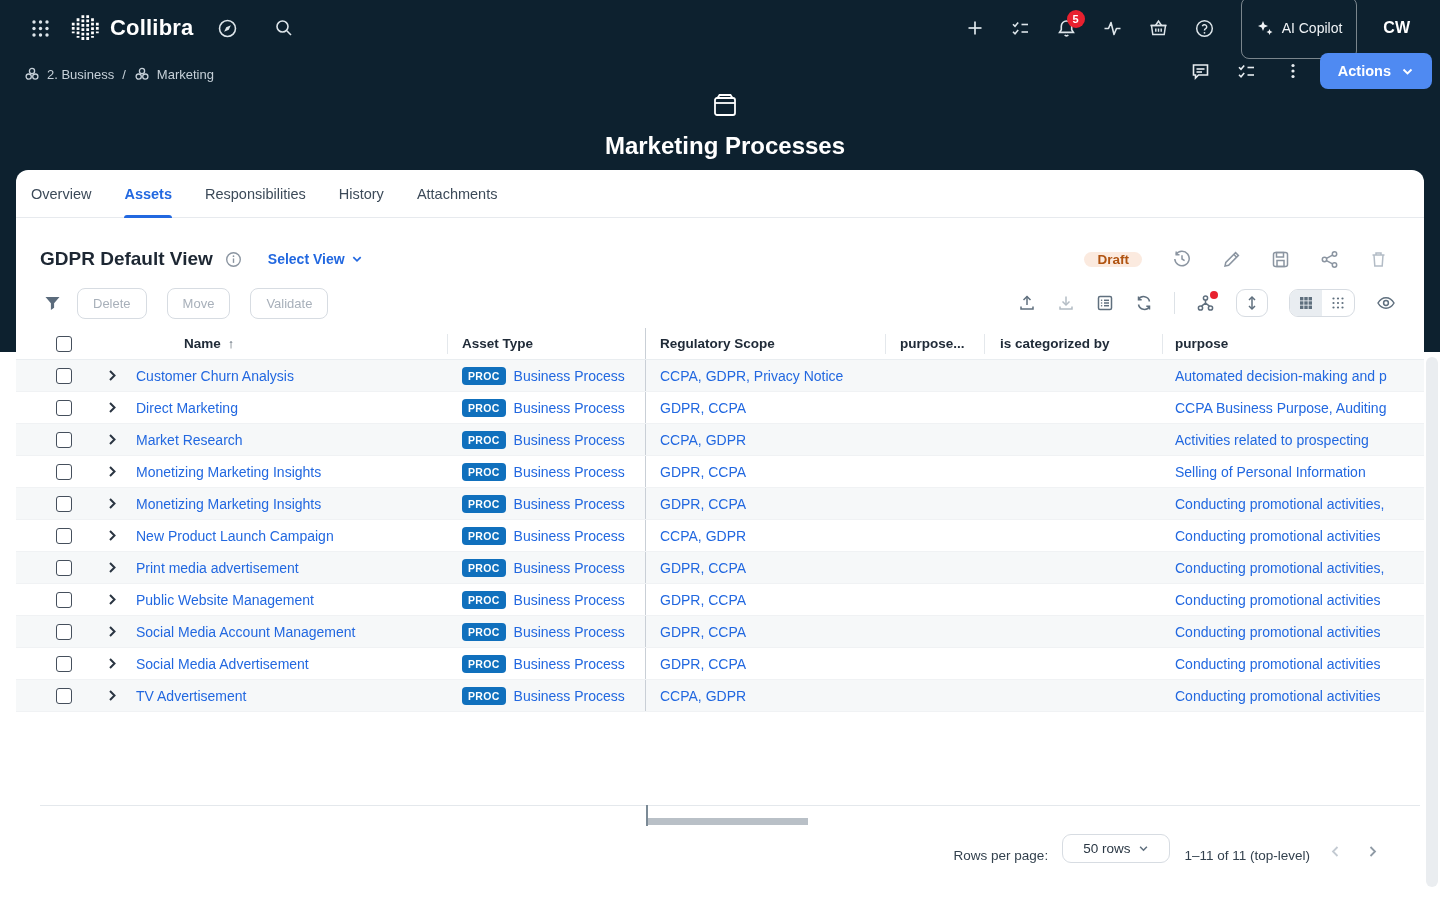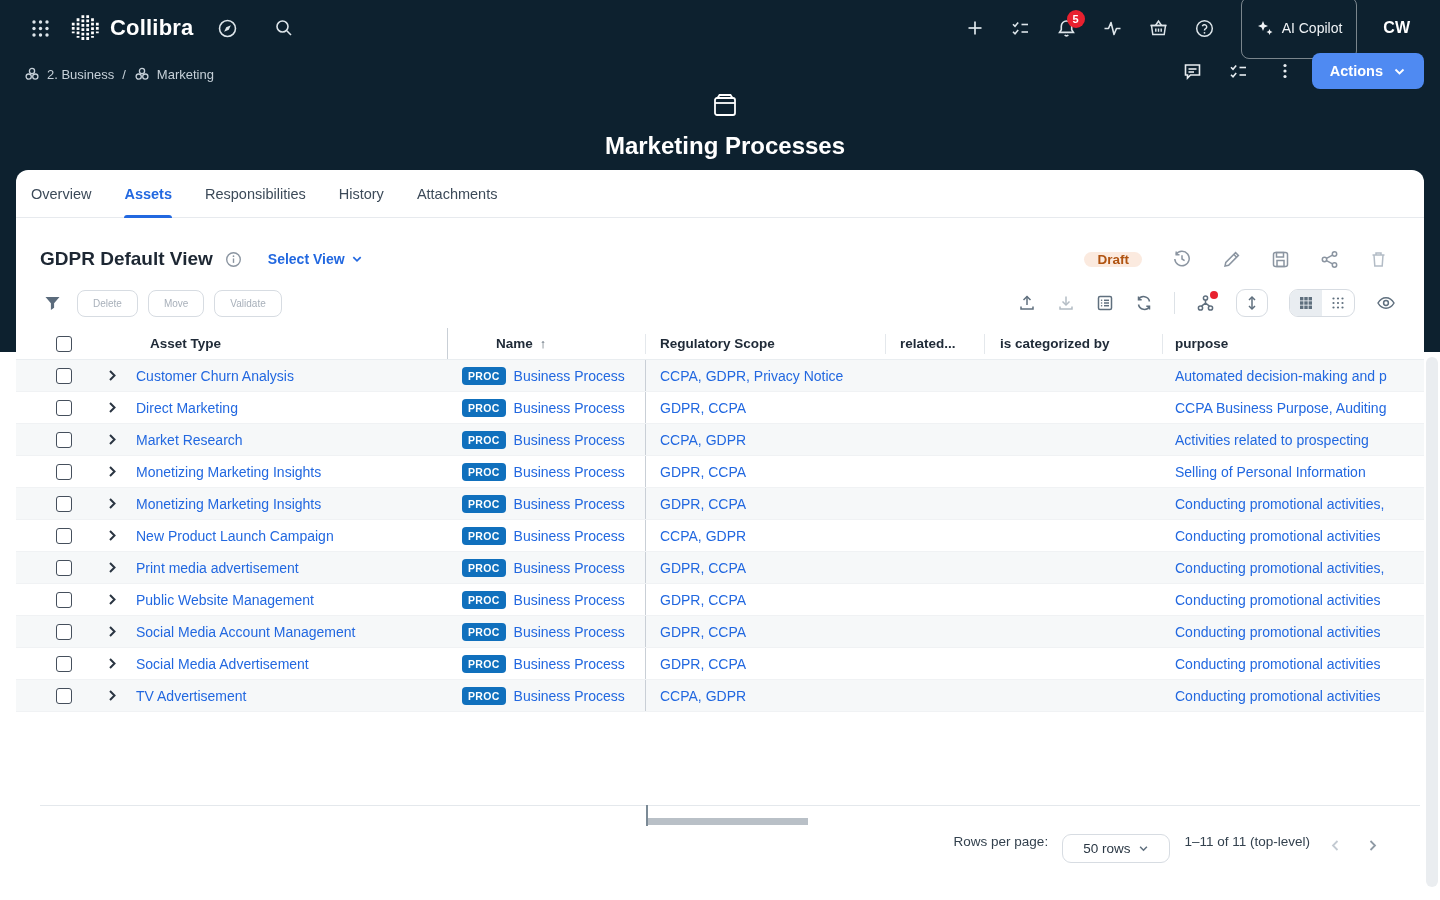--- a/index.html
+++ b/index.html
@@ -29,21 +29,21 @@
   .breadcrumb .crumb { display:flex; align-items:center; gap:7px; cursor:pointer; }
   .title-row { display:flex; align-items:center; gap:12px; padding:10px 0 0 10px;flex-direction:column; }
   .page-title { font-size:24px; font-weight:600; color:#fff; }
   .meta-row { display:flex; align-items:center; gap:12px; padding:12px 0 0 24px; font-size:13.5px; }
   .meta-row .bold { font-weight:700; }
   .meta-divider { width:1px; height:18px; background:rgba(255,255,255,.35); }
   .steward { display:flex; align-items:center; gap:8px; }
   .avatar-photo { width:22px; height:22px; border-radius:50%;
     background:radial-gradient(circle at 50% 38%, #e8c49a 0 40%, #c79868 70%, #8a6a48 100%);
     border:1px solid rgba(255,255,255,.6); }
-  .header-actions { position:absolute; top:52px; right:16px; display:flex; align-items:center; gap:8px; }
+  .header-actions { position:absolute; top:52px; right:8px; display:flex; align-items:center; gap:8px; }
   .header-actions .icon-btn { width:38px; height:38px; display:flex; align-items:center;
     justify-content:center; color:#e8edf1; cursor:pointer; }
   .actions-btn { display:flex; align-items:center; gap:10px; background:#4f8af2; color:#fff;
     font-size:14.5px; font-weight:600; border:none; border-radius:8px; padding:10px 18px; cursor:pointer; }
 
   
   .card { position:absolute; top:170px; left:16px; width:1408px; height:730px;
     background:#fff; border-radius:12px 12px 0 0; }
 
   .tabs { display:flex; align-items:center; gap:33px; height:48px; padding-left:15px;
@@ -61,21 +61,21 @@
     font-size:14px; font-weight:600; cursor:pointer; }
   .view-right { margin-left:auto; display:flex; align-items:center; gap:30px; }
   .draft-badge { background:#fbeadf; color:#b05310; font-size:13.5px; font-weight:600;
     border-radius:13px; padding:0 13px; }
   .view-right .icon-btn { color:#8b95a1; cursor:pointer; display:flex; }
   .view-right .icon-btn.dim { color:#b3bcc6; }
 
   .toolbar { display:flex; align-items:center; margin-top:12px; padding:0 28px; height:34px; }
   .funnel { color:#5b6b7c; margin-right:16px; display:flex; cursor:pointer; }
   .tool-btn { border:1px solid #d7dce2; border-radius:8px; background:#fff; color:#a8b0ba;
-    font-size:10px; padding:7px 15px; margin-right:10px; cursor:pointer; }
+    font-size:13px; padding:7px 15px; margin-right:20px; cursor:pointer; }
   .toolbar-right { margin-left:auto; display:flex; align-items:center; gap:21px; }
   .toolbar-right .icon-btn { color:#5f6f7e; cursor:pointer; display:flex; position:relative; }
   .toolbar-right .icon-btn.dim { color:#b3bcc4; }
   .tb-divider { width:1px; height:22px; background:#dde2e7; }
   .dot-red { position:absolute; top:-3px; right:-3px; width:8px; height:8px; border-radius:50%;
     background:#e8212f; }
   .pill-icon { border:1px solid #d7dce2; border-radius:9px; padding:5px 7px; }
   .toggle-group { display:flex; border:1px solid #d7dce2; border-radius:9px; overflow:hidden; }
   .toggle-seg { padding:5px 8px; display:flex; color:#5f6f7e; cursor:pointer; }
   .toggle-seg.active { background:#e9edf1; }
@@ -102,21 +102,21 @@
   .cell-type { display:flex; align-items:center; gap:8px; padding-left:14px;
     border-right:1px solid #c9cfd6; align-self:stretch; }
   .col-type-head { border-right:1px solid #c9cfd6 !important; align-self:stretch; height:auto; }
   .proc-badge { background:#1070bd; color:#fff; font-size:10.5px; font-weight:700;
     border-radius:4px; padding:3px 6px; letter-spacing:.3px; }
 
   .table-bottom-rule { position:absolute; top:635px; left:24px; right:4px; border-top:1px solid #e4e8ec; }
   .vtick { position:absolute; top:635px; left:630px; width:2px; height:21px; background:#7b8a96; }
   .hscroll-thumb { position:absolute; top:648px; left:632px; width:160px; height:7px; background:#b9c0c7; }
 
-  .pagination { position:absolute; top:664px; right:40px; display:flex; align-items:flex-start;
+  .pagination { position:absolute; top:664px; right:40px; display:flex; align-items:flex-end;
     gap:14px; font-size:13.5px; color:#33414e; }
   .rows-select { display:flex; align-items:center; gap:8px; border:1px solid #d7dce2;
     border-radius:9px; padding:6px 20px; color:#2a3744; cursor:pointer; }
   .page-chevron { display:flex; padding:4px; cursor:pointer; }
   .page-chevron.dim { color:#c3cad2; }
   .page-chevron.lite { color:#8f9aa5; }
 
   .page-vscroll { position:absolute; top:357px; right:2px; width:12px; height:530px;
     background:#eaedf0; border-radius:6px; }
 
@@ -461,27 +461,27 @@
         </svg>
       </span>
     </div>
   </div>
 
   <div class="grid-row thead">
     <div class="cell-check">
       <span class="checkbox"></span>
     </div>
     <div></div>
-    <div class="th col-type-head">Asset Type</div>
     <div class="th th-name hdiv" style="padding-left:48px">
       <span>Name</span>
       <span class="sort-arrow">↑</span>
     </div>
+    <div class="th col-type-head">Asset Type</div>
     <div class="th hdiv">Regulatory Scope</div>
-    <div class="th hdiv">related...</div>
+    <div class="th hdiv">purpose...</div>
     <div class="th hdiv" style="padding-left:15px">is categorized by</div>
     <div class="th" style="padding-left:12px">purpose</div>
   </div>
 
   <div>
       <div class="grid-row trow striped">
     <div class="cell-check">
       <span class="checkbox"></span>
     </div>
     <div class="cell-expand">

